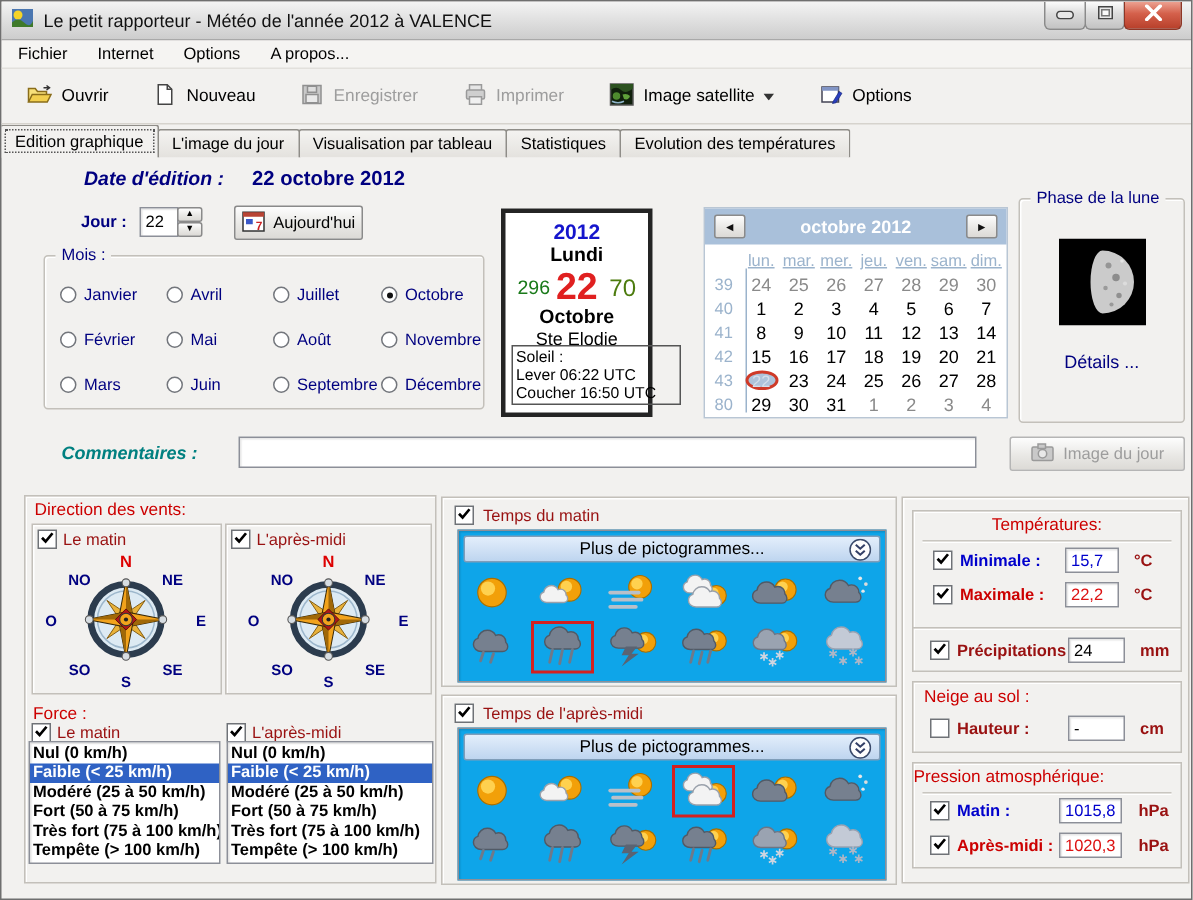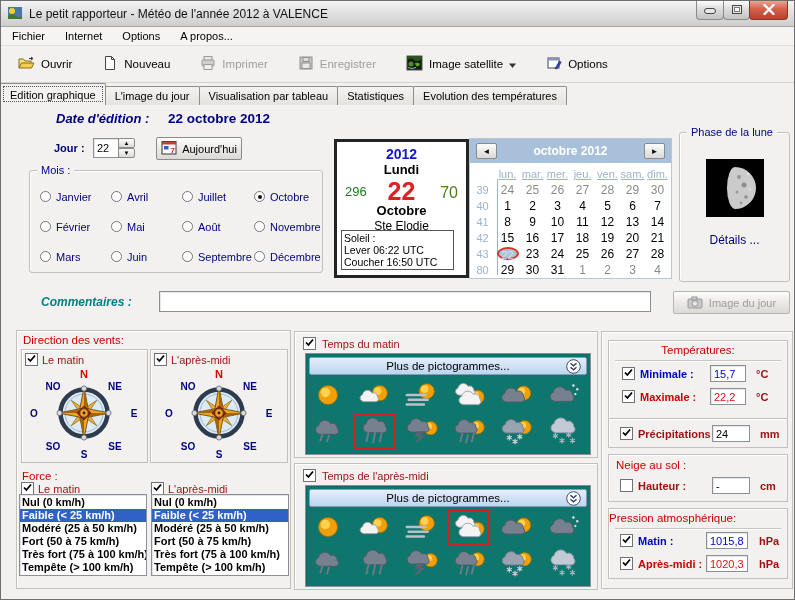--- a/index.html
+++ b/index.html
@@ -33,21 +33,21 @@
     border:1px solid #8f8d88;border-bottom:none;border-radius:2px 2px 0 0;
     background:linear-gradient(#f4f3f1,#e4e2de);vertical-align:bottom;}
   .tab.active{height:22px;margin-top:0;background:#f2f1ef;padding-top:5px;
     outline:1px dotted #555;outline-offset:-4px;z-index:2;}
   
   .navy{color:#000080;} .red{color:#cc0000;} .maroon{color:#991111;} .blue{color:#0000cc;} .teal{color:#008080;}
   .abs{position:absolute;}
   .groupbox{position:absolute;border:1px solid #c3c0ba;border-radius:3px;box-shadow:inset 1px 1px 0 #fff;}
   .groupbox .legend{position:absolute;top:-7px;left:7px;background:#f2f1ef;padding:0 4px;}
   .panel{position:absolute;border:1px solid #c3c0ba;box-shadow:inset 1px 1px 0 #fff;background:#f2f1ef;}
-  .sunken{background:#0f766e;border:1px solid #8c8f98;box-shadow:inset 1px 1px 1px rgba(0,0,0,.12);}
+  .sunken{background:#0ea5e9;border:1px solid #8c8f98;box-shadow:inset 1px 1px 1px rgba(0,0,0,.12);}
   .btn3d{background:linear-gradient(#fdfdfd,#e9e8e5 55%,#dcdad6);border:1px solid #8a8a8a;border-radius:2px;
     display:inline-flex;align-items:center;justify-content:center;}
   .cb{position:absolute;width:13px;height:13px;background:#fff;border:1px solid #6f7277;
     display:flex;align-items:center;justify-content:center;}
   .radio{position:absolute;width:11px;height:11px;border-radius:50%;background:#fff;border:1px solid #73767c;}
   .radio.sel::after{content:"";position:absolute;left:3px;top:3px;width:4px;height:4px;border-radius:50%;background:#111;}
   input.field{position:absolute;background:#fff;border:1px solid #8c8f98;box-shadow:inset 1px 1px 1px rgba(0,0,0,.1);
     font-family:"Liberation Sans",sans-serif;font-size:11px;padding:1px 3px;}
   
   .cal{position:absolute;left:468px;top:137px;width:203px;height:141px;background:#fff;border:1px solid #b9c6d4;}
@@ -128,33 +128,33 @@
       </span>
       <span class="tbtn">
         <span><svg width="16" height="16" viewBox="0 0 16 16">
             <path d="M3.5,1.5 h6 l3,3 v10 h-9 z" fill="#fff" stroke="#444"></path>
             <path d="M9.5,1.5 v3 h3" fill="none" stroke="#444"></path>
           </svg></span>
         <span>Nouveau</span>
       </span>
       <span class="tbtn disabled">
         <span><svg width="16" height="16" viewBox="0 0 16 16">
+            <rect x="2" y="2" width="12" height="12" fill="#c9c9c9" stroke="#909090"></rect>
+            <rect x="5" y="2.5" width="6" height="4" fill="#dedede" stroke="#909090"></rect>
+            <rect x="4" y="8" width="8" height="5.5" fill="#e9e9e9" stroke="#909090"></rect>
+          </svg></span>
+        <span>Enregistrer</span>
+      </span>
+      <span class="tbtn disabled">
+        <span><svg width="16" height="16" viewBox="0 0 16 16">
             <rect x="4" y="1.5" width="8" height="4" fill="#e6e6e6" stroke="#9a9a9a"></rect>
             <rect x="2" y="5" width="12" height="6" rx="1" fill="#cfcfcf" stroke="#9a9a9a"></rect>
             <rect x="4" y="9.5" width="8" height="5" fill="#f0f0f0" stroke="#9a9a9a"></rect>
           </svg></span>
         <span>Imprimer</span>
-      </span>
-      <span class="tbtn disabled">
-        <span><svg width="16" height="16" viewBox="0 0 16 16">
-            <rect x="2" y="2" width="12" height="12" fill="#c9c9c9" stroke="#909090"></rect>
-            <rect x="5" y="2.5" width="6" height="4" fill="#dedede" stroke="#909090"></rect>
-            <rect x="4" y="8" width="8" height="5.5" fill="#e9e9e9" stroke="#909090"></rect>
-          </svg></span>
-        <span>Enregistrer</span>
       </span>
       <span class="tbtn">
         <span><svg width="17" height="16" viewBox="0 0 17 16">
             <rect x="1" y="1" width="15" height="14" fill="#10200c" stroke="#555"></rect>
             <path d="M1,5 Q5,2 8,5 T16,4 V1 H1 Z" fill="#2c5220"></path>
             <circle cx="5" cy="9" r="2.5" fill="#4e8a2e"></circle>
             <path d="M9,8 q3,-1 5,1 q-1,3 -4,2 z" fill="#5fa13a"></path>
             <path d="M2,12.5 q4,2 8,0" stroke="#8fb3c9" fill="none"></path>
           </svg></span>
         <span>Image satellite</span>
@@ -215,21 +215,21 @@
         <span class="abs navy" style="left: 168px; top: 80px;">Septembre</span>
         <span class="radio sel" style="left: 224px; top: 20px;"></span>
         <span class="abs navy" style="left: 240px; top: 20px;">Octobre</span>
         <span class="radio" style="left: 224px; top: 50px;"></span>
         <span class="abs navy" style="left: 240px; top: 50px;">Novembre</span>
         <span class="radio" style="left: 224px; top: 80px;"></span>
         <span class="abs navy" style="left: 240px; top: 80px;">Décembre</span>
       </div>
   </div>
 
-  <div class="abs" style="left:333px;top:138px;width:135px;height:139px;background:#fff;border:3px solid #242424">
+  <div class="abs" style="left:333px;top:138px;width:101px;height:139px;background:#fff;border:3px solid #242424">
     <div style="text-align:center;font-size:14px;font-weight:bold;color:#1515cc;margin-top:4px">2012</div>
     <div style="text-align:center;font-size:13px;font-weight:bold">Lundi</div>
     <span class="abs" style="left:8px;top:42px;color:#1a7a1a;font-size:13px">296</span>
     <div style="text-align:center;font-size:25px;font-weight:bold;color:#e02020;line-height:24px;margin-top:2px">22</div>
     <span class="abs" style="right:8px;top:42px;color:#4d7c0f;font-size:16px">70</span>
     <div style="text-align:center;font-size:13px;font-weight:bold">Octobre</div>
     <div style="text-align:center;font-size:12px;margin-top:1px">Ste Elodie</div>
     <div class="abs" style="left:4px;top:88px;width:113px;height:40px;border:1px solid #555;font-size:10.5px;padding:1px 2px;line-height:12px">
       <div>Soleil :</div>
       <div>Lever 06:22 UTC</div>

